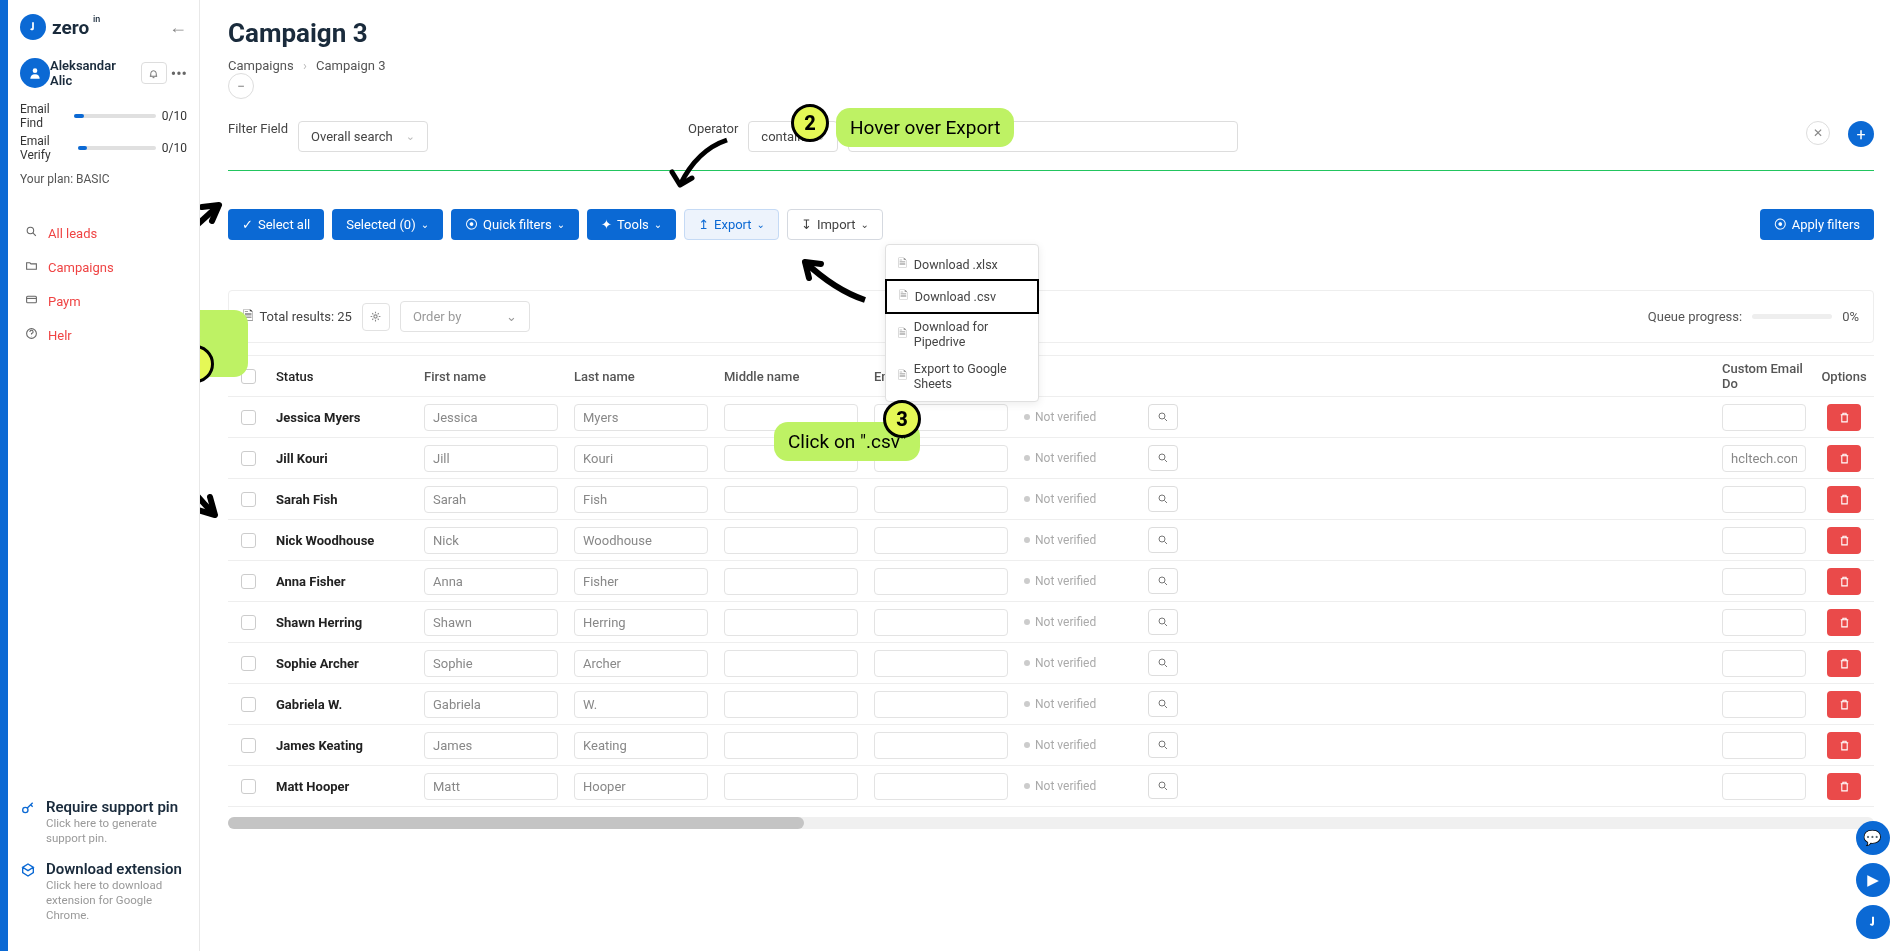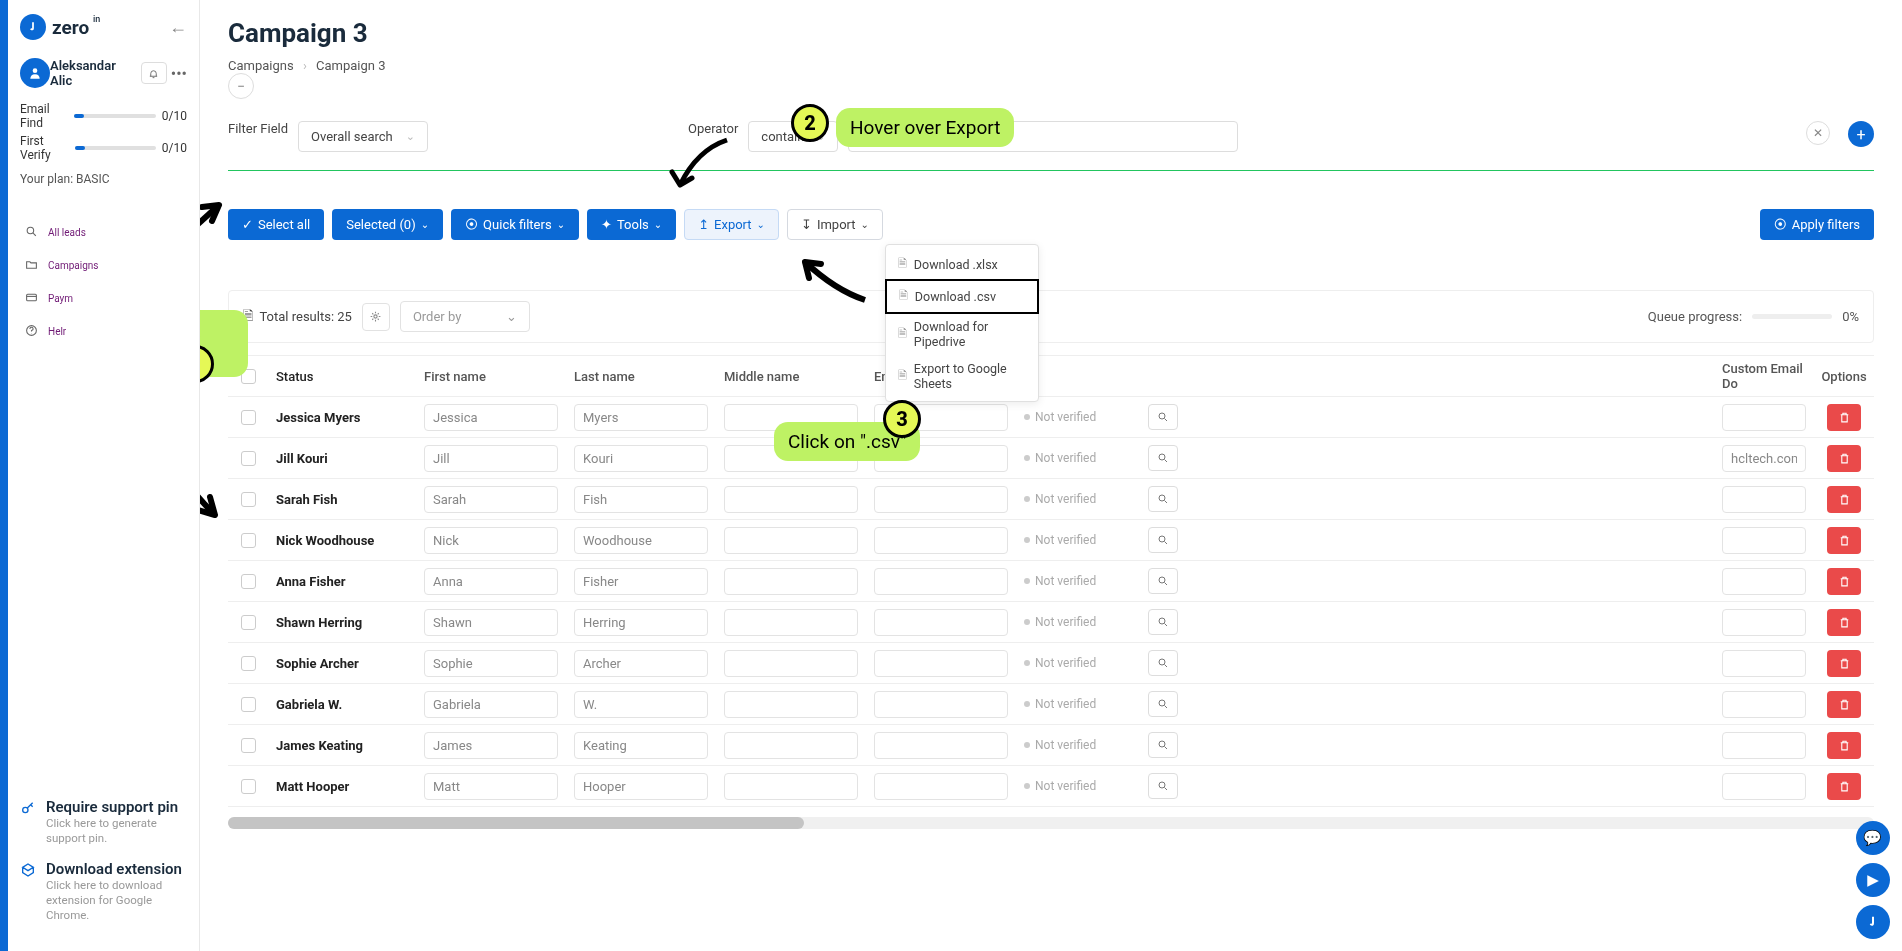--- a/index.html
+++ b/index.html
@@ -16,21 +16,21 @@
 .avatar { width: 30px; height: 30px; border-radius: 50%; background: #0b69d4; display: flex; align-items: center; justify-content: center; color: #fff; }
 .username { font-size: 13px; font-weight: 600; color: #1a2b3c; flex: 1; }
 .bell-btn { width: 26px; height: 22px; border: 1px solid #ddd; border-radius: 4px; display: flex; align-items: center; justify-content: center; font-size: 11px; cursor: pointer; }
 .dots-btn { color: #666; cursor: pointer; font-size: 16px; margin-left: 4px; }
 .stat-row { display: flex; align-items: center; justify-content: space-between; font-size: 12px; color: #333; margin-bottom: 4px; }
 .stat-bar { height: 4px; width: 95px; background: #e0e0e0; border-radius: 2px; margin: 0 6px; position: relative; }
 .stat-bar-fill { position: absolute; height: 100%; background: #0b69d4; border-radius: 2px; width: 12%; }
 .plan-text { font-size: 12px; color: #555; margin-top: 6px; margin-bottom: 10px; }
 .upgrade-btn { background: #0b69d4; color: #fff; border: none; border-radius: 4px; padding: 12px 16px; font-size: 13px; cursor: pointer; width: 100%; }
 .nav-list { margin-top: 20px; }
-.nav-item { display: flex; align-items: center; gap: 10px; padding: 9px 4px; font-size: 10px; color: #701a75; cursor: pointer; }
+.nav-item { display: flex; align-items: center; gap: 10px; padding: 9px 4px; font-size: 13px; color: #ef4444; cursor: pointer; }
 .nav-icon { width: 14px; text-align: center; color: #666; }
 
 .sidebar-bottom { margin-top: auto; }
 .support-block { display: flex; gap: 10px; align-items: flex-start; margin-bottom: 14px; }
 .support-icon { color: #0b69d4; flex-shrink: 0; margin-top: 2px; }
 .support-title { font-size: 15px; font-weight: 600; color: #1a2b3c; }
 .support-sub { font-size: 11.5px; color: #999; line-height: 1.3; }
 
 .main { flex: 1; overflow: auto; padding: 18px 28px; position: relative; }
 .page-header { display: flex; align-items: flex-start; justify-content: space-between; flex-direction: column; }
@@ -134,21 +134,21 @@
   </div>
 
   <div class="stat-row">
     <span>Email Find</span>
     <div class="stat-bar">
         <div class="stat-bar-fill"></div>
       </div>
     <span>0/10</span>
   </div>
   <div class="stat-row">
-    <span>First Verify</span>
+    <span>Email Verify</span>
     <div class="stat-bar">
         <div class="stat-bar-fill"></div>
       </div>
     <span>0/10</span>
   </div>
   <div class="plan-text">Your plan: BASIC</div>
 
   <div class="nav-list">
     <div class="nav-item">
       <span class="nav-icon">

